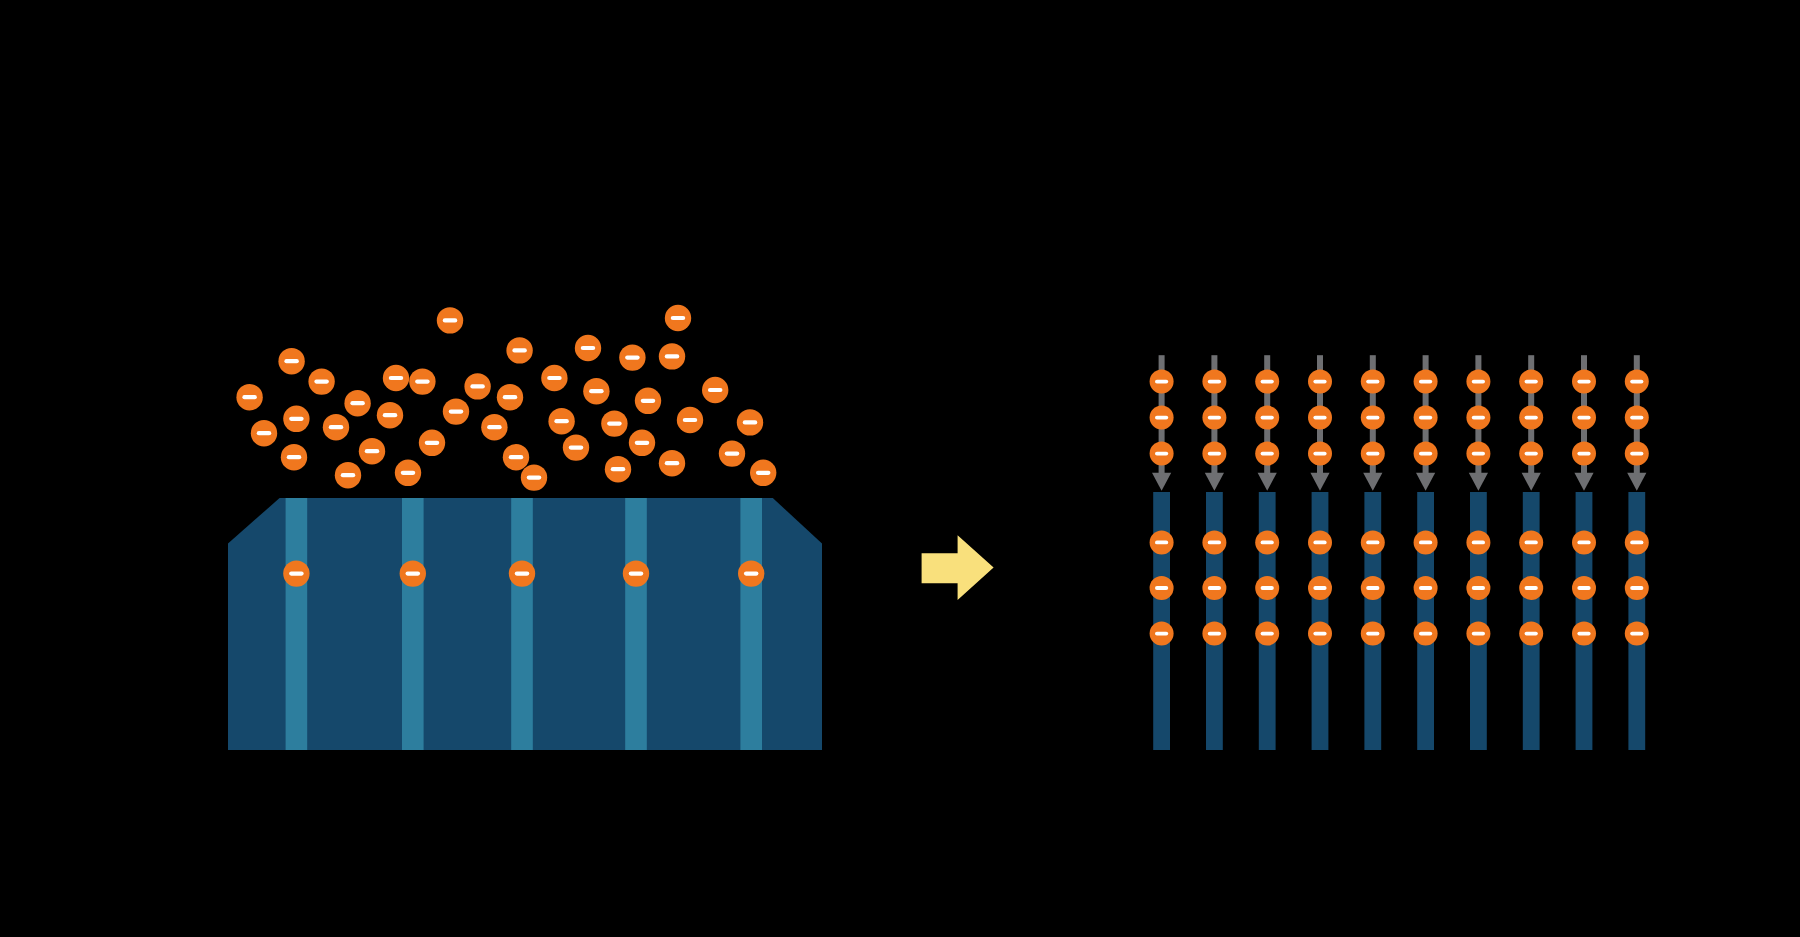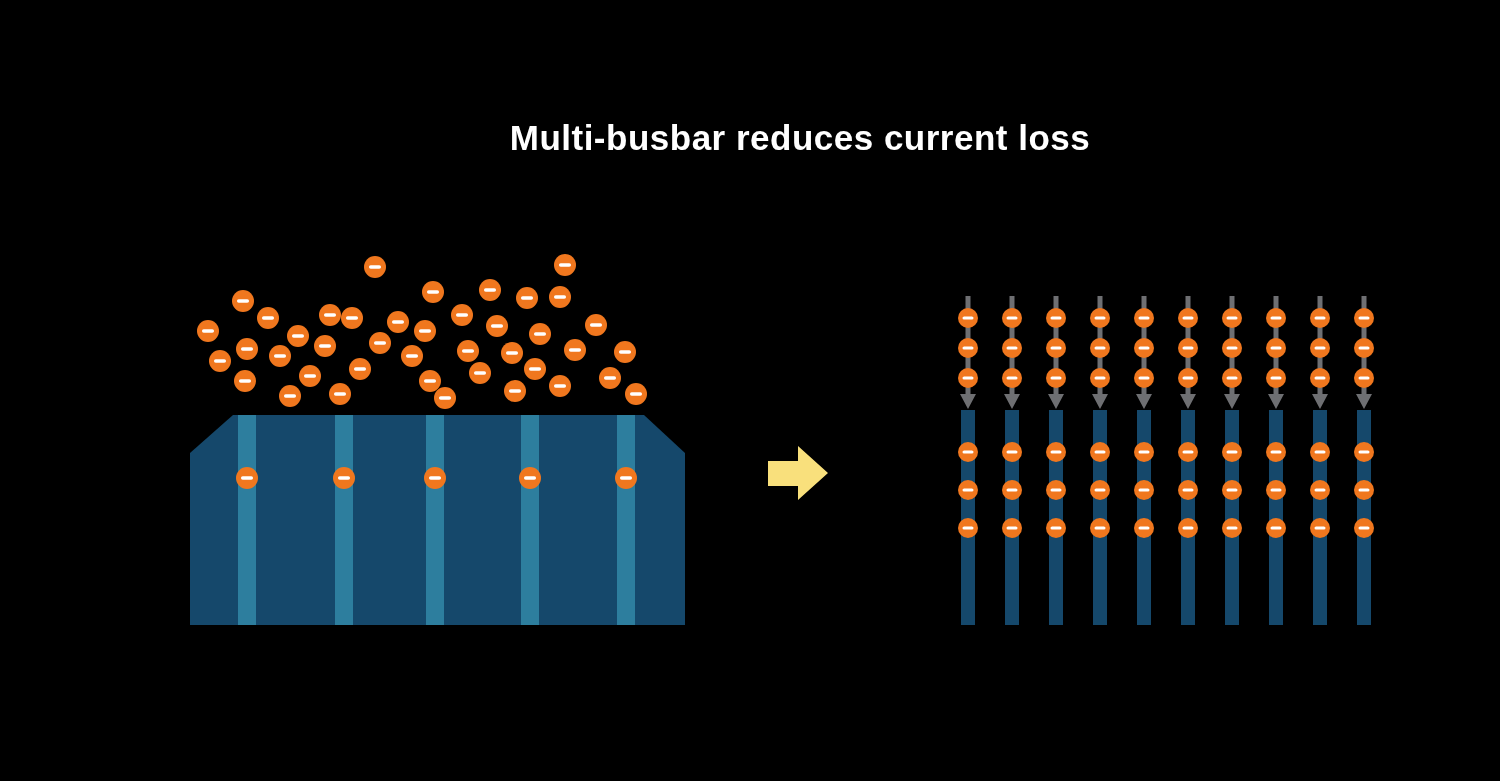--- a/index.html
+++ b/index.html
@@ -31,21 +31,20 @@
   svg.diagram {
     position: absolute;
     top: 0;
     left: 0;
   }
 </style>
 </head>
 <body>
 
 <div class="canvas">
-  <h1 class="title">Multi-busbar reduces current loss</h1>
   <svg class="diagram" id="diagram" width="1500" height="781" viewBox="0 0 1500 781">
       <g>
         <polygon points="233,415 644,415 685,453 685,625 190,625 190,453" fill="#15486b"></polygon>
         <rect x="238" y="415" width="18" height="210" fill="#2d7e9e"></rect>
         <rect x="335" y="415" width="18" height="210" fill="#2d7e9e"></rect>
         <rect x="426" y="415" width="18" height="210" fill="#2d7e9e"></rect>
         <rect x="521" y="415" width="18" height="210" fill="#2d7e9e"></rect>
         <rect x="617" y="415" width="18" height="210" fill="#2d7e9e"></rect>
         <g>
           <circle cx="247" cy="478" r="11" fill="#f0771e"></circle>

